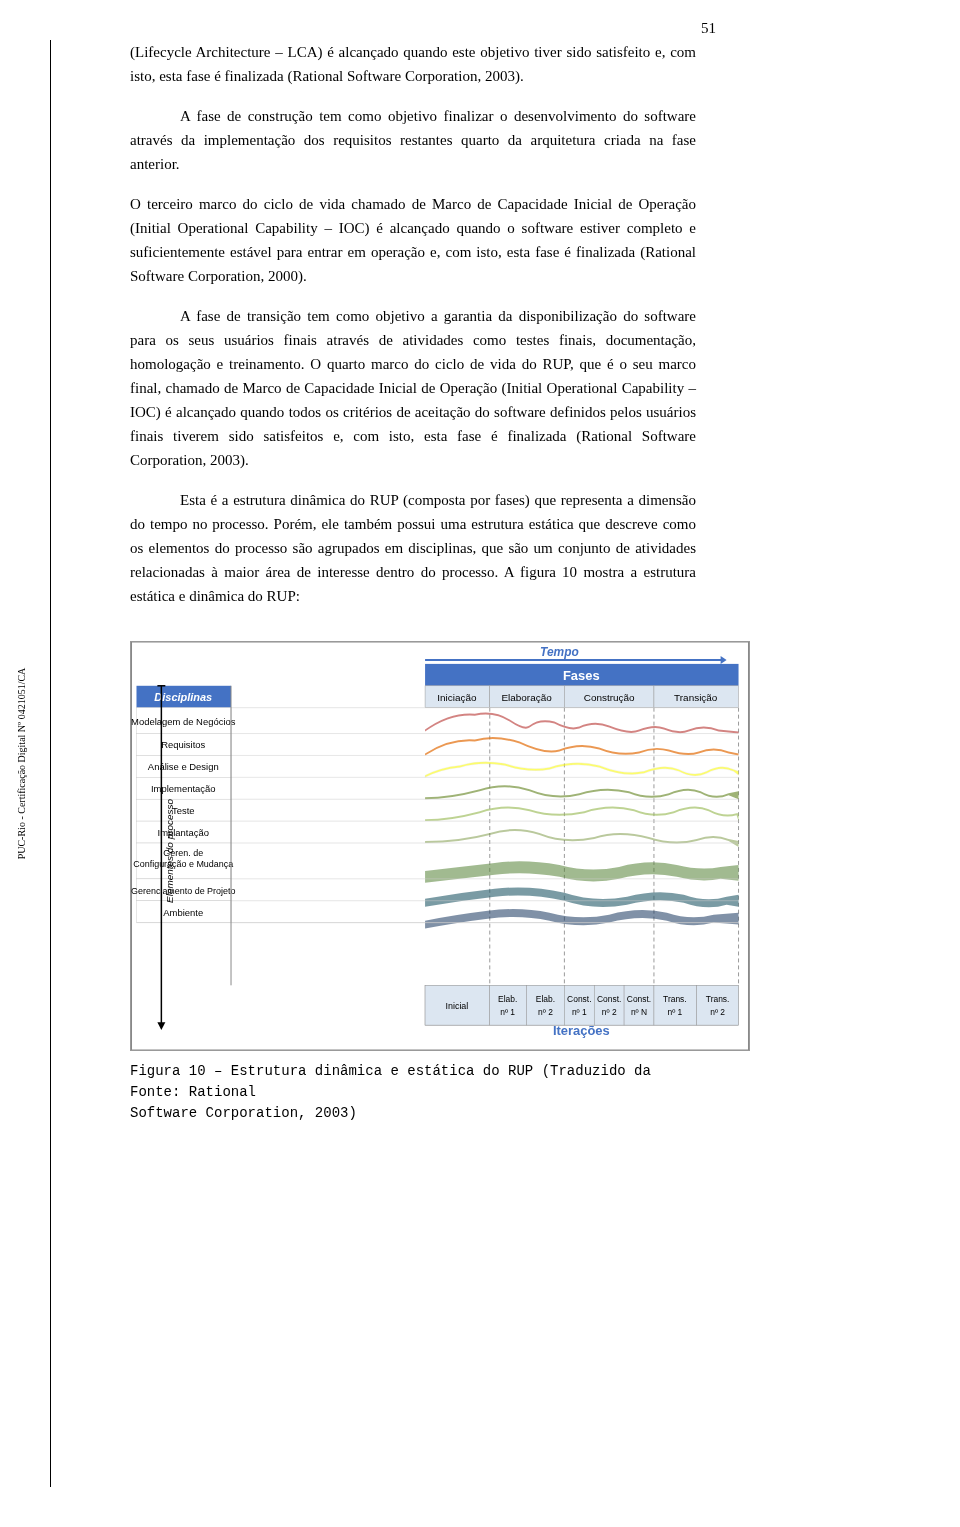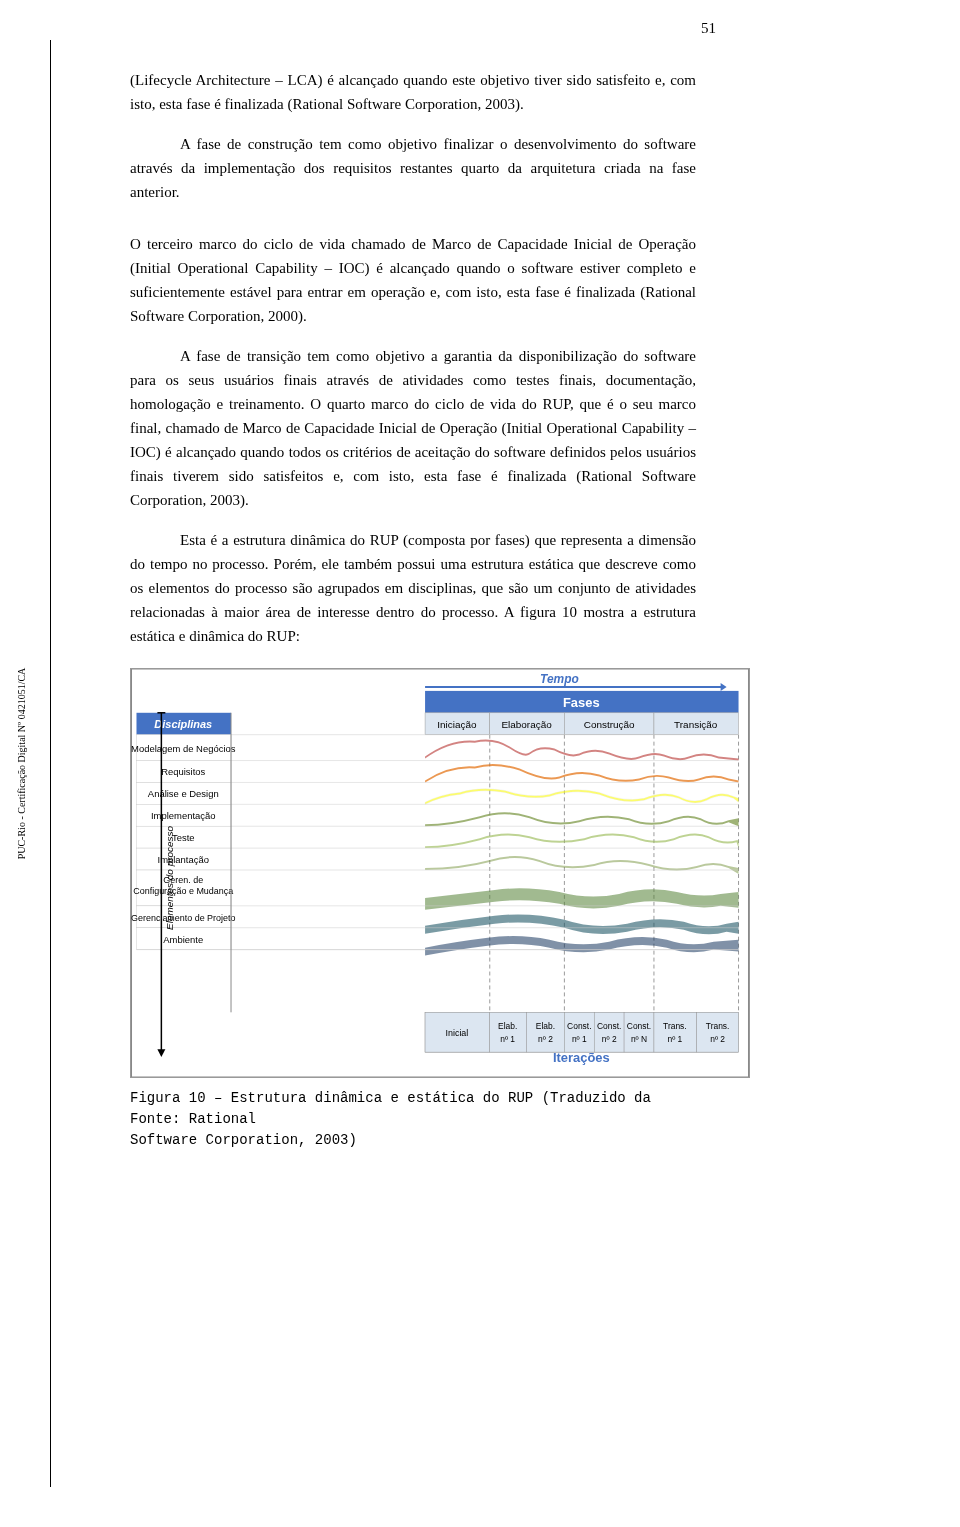--- a/index.html
+++ b/index.html
@@ -34,32 +34,31 @@
 
     .content {
       margin-left: 0px;
     }
 
     .paragraph {
       text-align: justify;
       line-height: 1.6;
       margin-bottom: 16px;
       text-indent: 0;
-      margin-top: 28px;
     }
 
     .paragraph-indented {
       text-align: justify;
       line-height: 1.6;
       margin-bottom: 16px;
       text-indent: 50px;
     }
 
     .figure-container {
-      margin: 20px auto;
+      margin: 33px auto;
       text-align: center;
       width: 100%;
     }
 
     .figure-caption {
       text-align: left;
       font-size: 14px;
       margin-top: 10px;
       line-height: 1.5;
       font-family: Liberation Mono, monospace;

